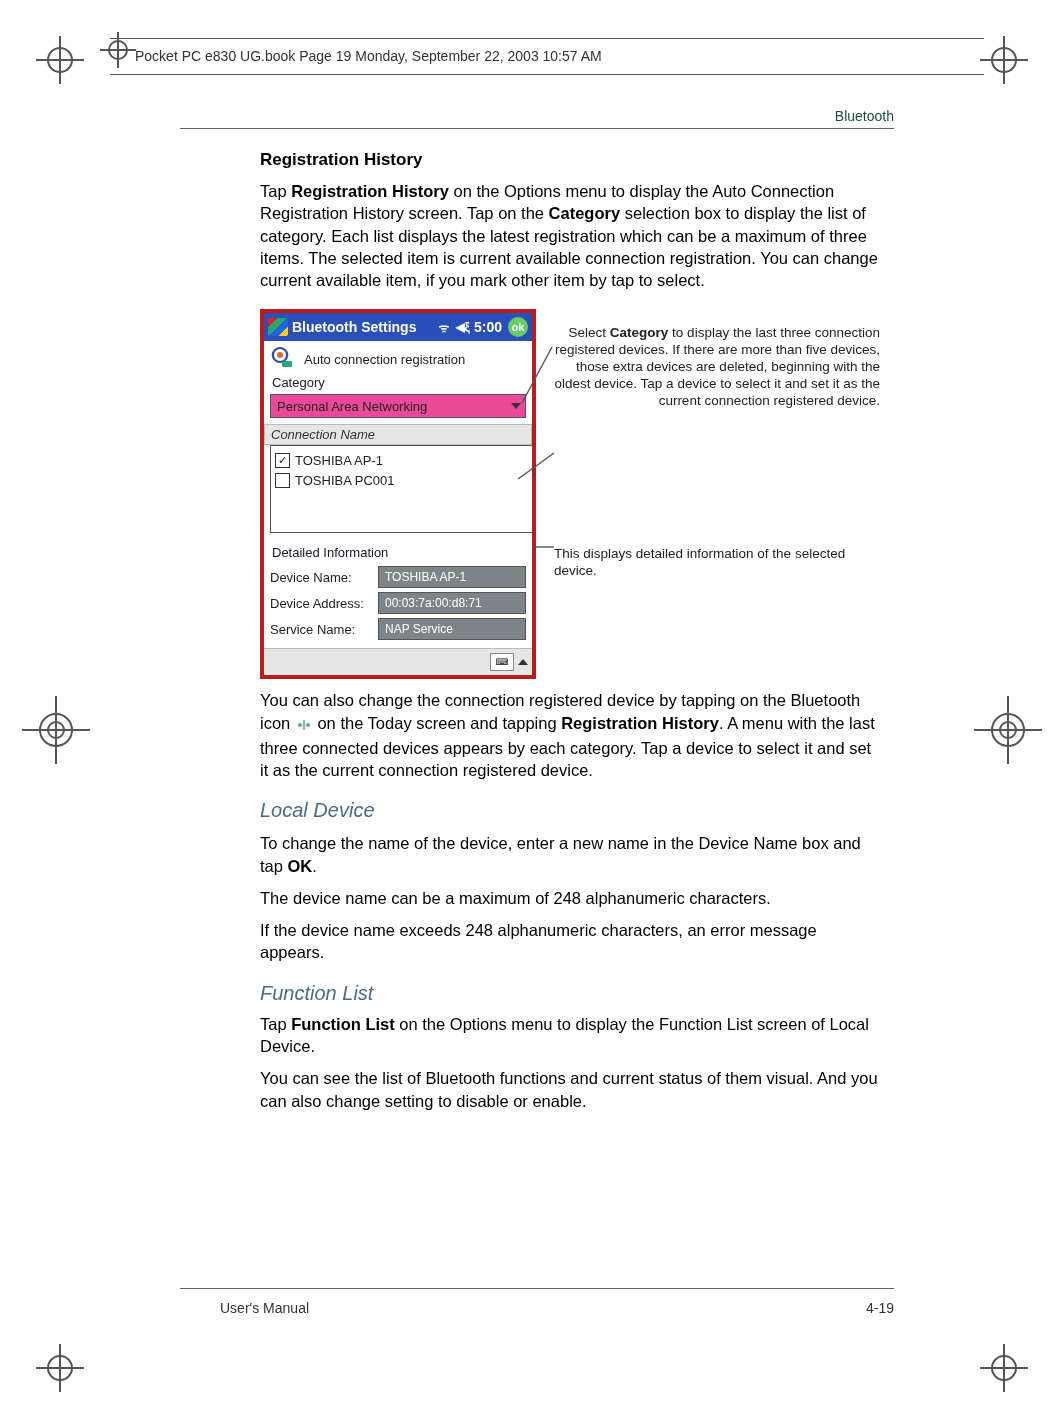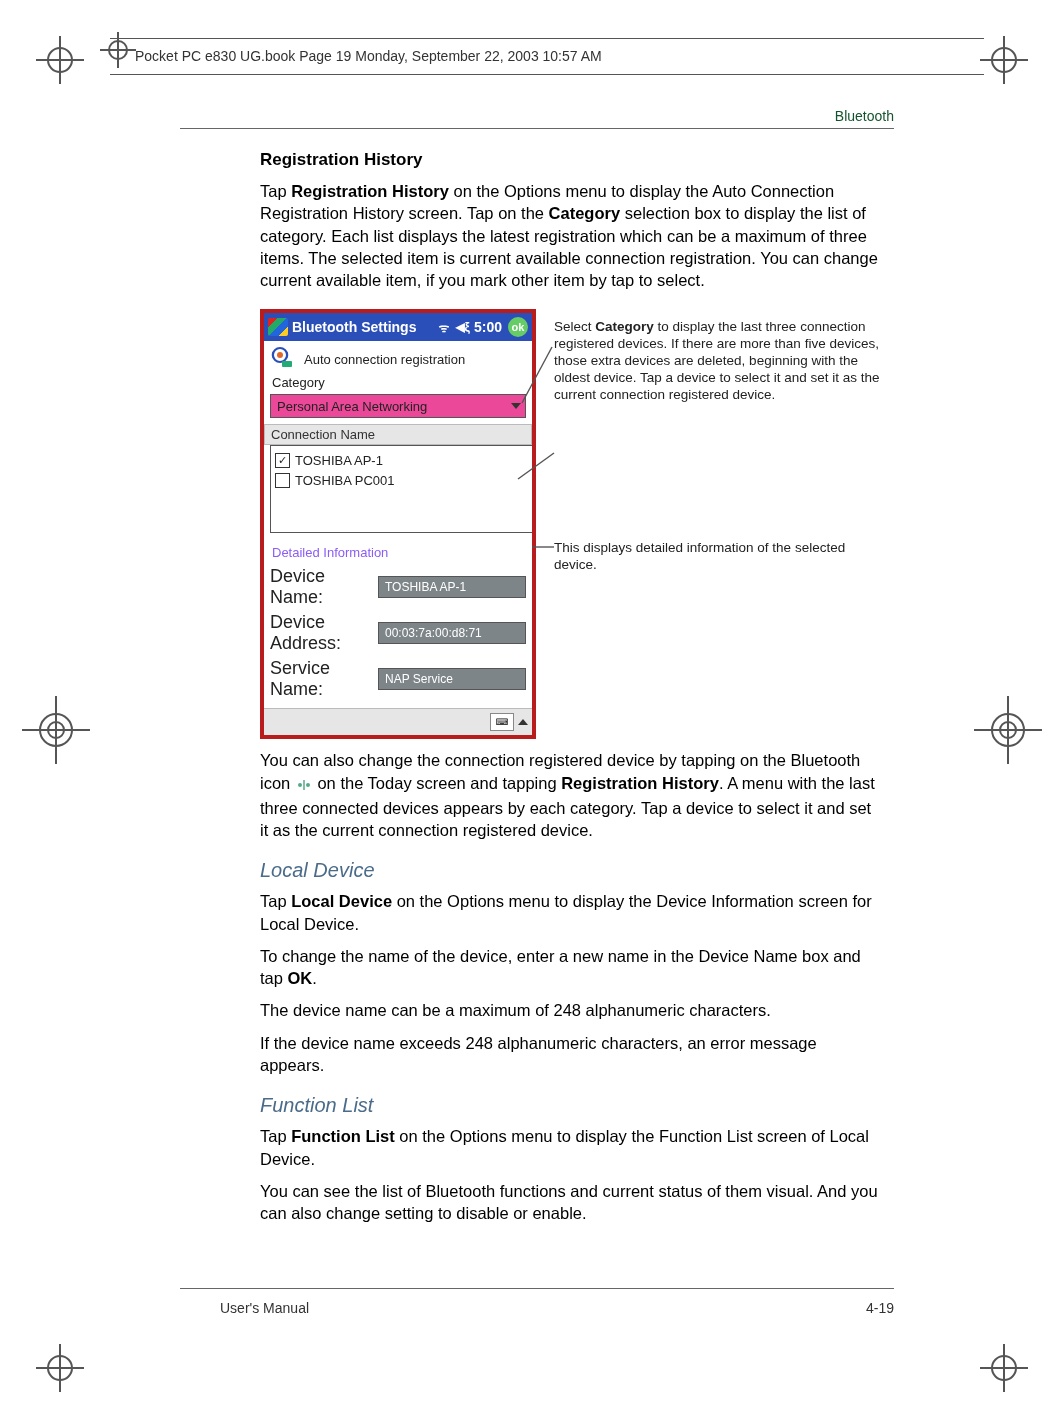--- a/index.html
+++ b/index.html
@@ -100,41 +100,41 @@
   .bt-icon svg { width:28px; height:24px; }
   .pda-label { font-size:13px; color:#222; }
   .pda-cat { padding: 2px 8px 4px 8px; color:#222; }
   .pda-select {
     margin: 0 6px 6px 6px; border:1px solid #555; height:22px;
     display:flex; align-items:center; justify-content:space-between; padding:0 4px 0 6px;
     background:#ec4899; font-size:13px; color:#222;
   }
   .pda-select .tri { width:0;height:0;border-left:5px solid transparent;border-right:5px solid transparent;border-top:6px solid #333;}
   .pda-section {
-    background:#e6e6e6; border:1px solid #bbb; margin:0; padding:2px 6px; font-size:13px; color:#333;
+    background:#e6e6e6; border:1px solid #bbb; margin:0; padding:2px 6px; font-size:13px; color:#333;font-style:italic;
   }
   .pda-list { border:1px solid #555; border-right:none; margin:0 0 0 6px; height:78px; padding:4px 4px;}
   .pda-list .li { display:flex; align-items:center; font-size:13px; color:#222; height:20px;}
   .chk { width:13px; height:13px; border:1px solid #333; margin-right:5px; display:inline-flex; align-items:center; justify-content:center; font-size:11px;}
   .chk.checked::after { content:"✓"; font-size:11px; }
-  .pda-det-label { padding:6px 8px 4px 8px; color:#8b5cf6; }
+  .pda-det-label { padding:6px 8px 4px 8px; color:#0f172a; }
   .pda-kv { display:flex; align-items:center; padding:2px 6px; }
-  .pda-kv .k { width:108px; color:#fff; background:#333d; background:transparent; color:#222; font-size:18px;}
+  .pda-kv .k { width:108px; color:#fff; background:#333d; background:transparent; color:#222; font-size:13px;}
   .pda-kv .k { color:#ddd; color:#222;}
   .pda-kv .k { color:#222;}
   .pda-kv .v {
     flex:1; border:1px solid #555; background:#7d8588; color:#fff; padding:2px 6px; font-size:12px; height:16px; line-height:16px;
   }
   .pda-ipbar {
     background:#e6e6e6; border-top:1px solid #bbb; height:26px; display:flex; justify-content:flex-end; align-items:center; padding:0 4px;
   }
   .kbd { width:22px; height:16px; background:#fff; border:1px solid #888; margin-right:2px; display:flex; align-items:center; justify-content:center; font-size:9px;}
   .arrow-up { width:0;height:0;border-left:5px solid transparent;border-right:5px solid transparent;border-bottom:6px solid #333; }
   .callouts { flex:1; font-size:13.5px; color:#222; line-height:1.25; }
-  .callouts .c1 { margin-top: 10px; }
+  .callouts .c1 { margin-top: 16px; text-align: right; }
   .callouts .c2 { margin-top: 136px; }
   .leader { stroke:#555; stroke-width:1.4; fill:none;}
   .svg-overlay { position:absolute; left:0; top:0; pointer-events:none;}
   .body-block { margin-top:10px;}
   .footer-rule {
     position:absolute; left:180px; right:170px; top:1288px; border-top:1px solid #666;
   }
   .footer-left { position:absolute; left:180px; top:1300px; font-size:14px; color:#333;margin-left:40px;}
   .footer-right { position:absolute; right:170px; top:1300px; font-size:14px; color:#333;}
   .reg-svg circle { fill:none; stroke:#555; stroke-width:2;}
@@ -273,21 +273,20 @@
 
   <div class="body body-block">
     <span>You can also change the connection registered device by tapping on the Bluetooth icon </span><span class="mini-glyph"><svg width="18" height="14" viewBox="0 0 18 14">
           <circle cx="5" cy="7" r="2" fill="#5a8"></circle>
           <circle cx="13" cy="7" r="2" fill="#5a8"></circle>
           <line x1="9" y1="2" x2="9" y2="12" stroke="#5a8" stroke-width="1.5"></line>
         </svg></span><span> on the Today screen and tapping </span><b>Registration History</b><span>. A menu with the last three connected devices appears by each category. Tap a device to select it and set it as the current connection registered device.</span>
   </div>
 
   <div class="subhead">Local Device</div>
-  <div class="body"><span>Tap </span><b>Local Device</b><span> on the Options menu to display the Device Information screen for Local Device.</span></div>
   <div class="body body-block"><span>To change the name of the device, enter a new name in the Device Name box and tap </span><b>OK</b><span>.</span></div>
   <div class="body body-block">The device name can be a maximum of 248 alphanumeric characters.</div>
   <div class="body body-block">If the device name exceeds 248 alphanumeric characters, an error message appears.</div>
 
   <div class="subhead">Function List</div>
   <div class="body"><span>Tap </span><b>Function List</b><span> on the Options menu to display the Function List screen of Local Device.</span></div>
   <div class="body body-block">You can see the list of Bluetooth functions and current status of them visual. And you can also change setting to disable or enable.</div>
 </div>
 
 <div class="footer-rule"></div>

